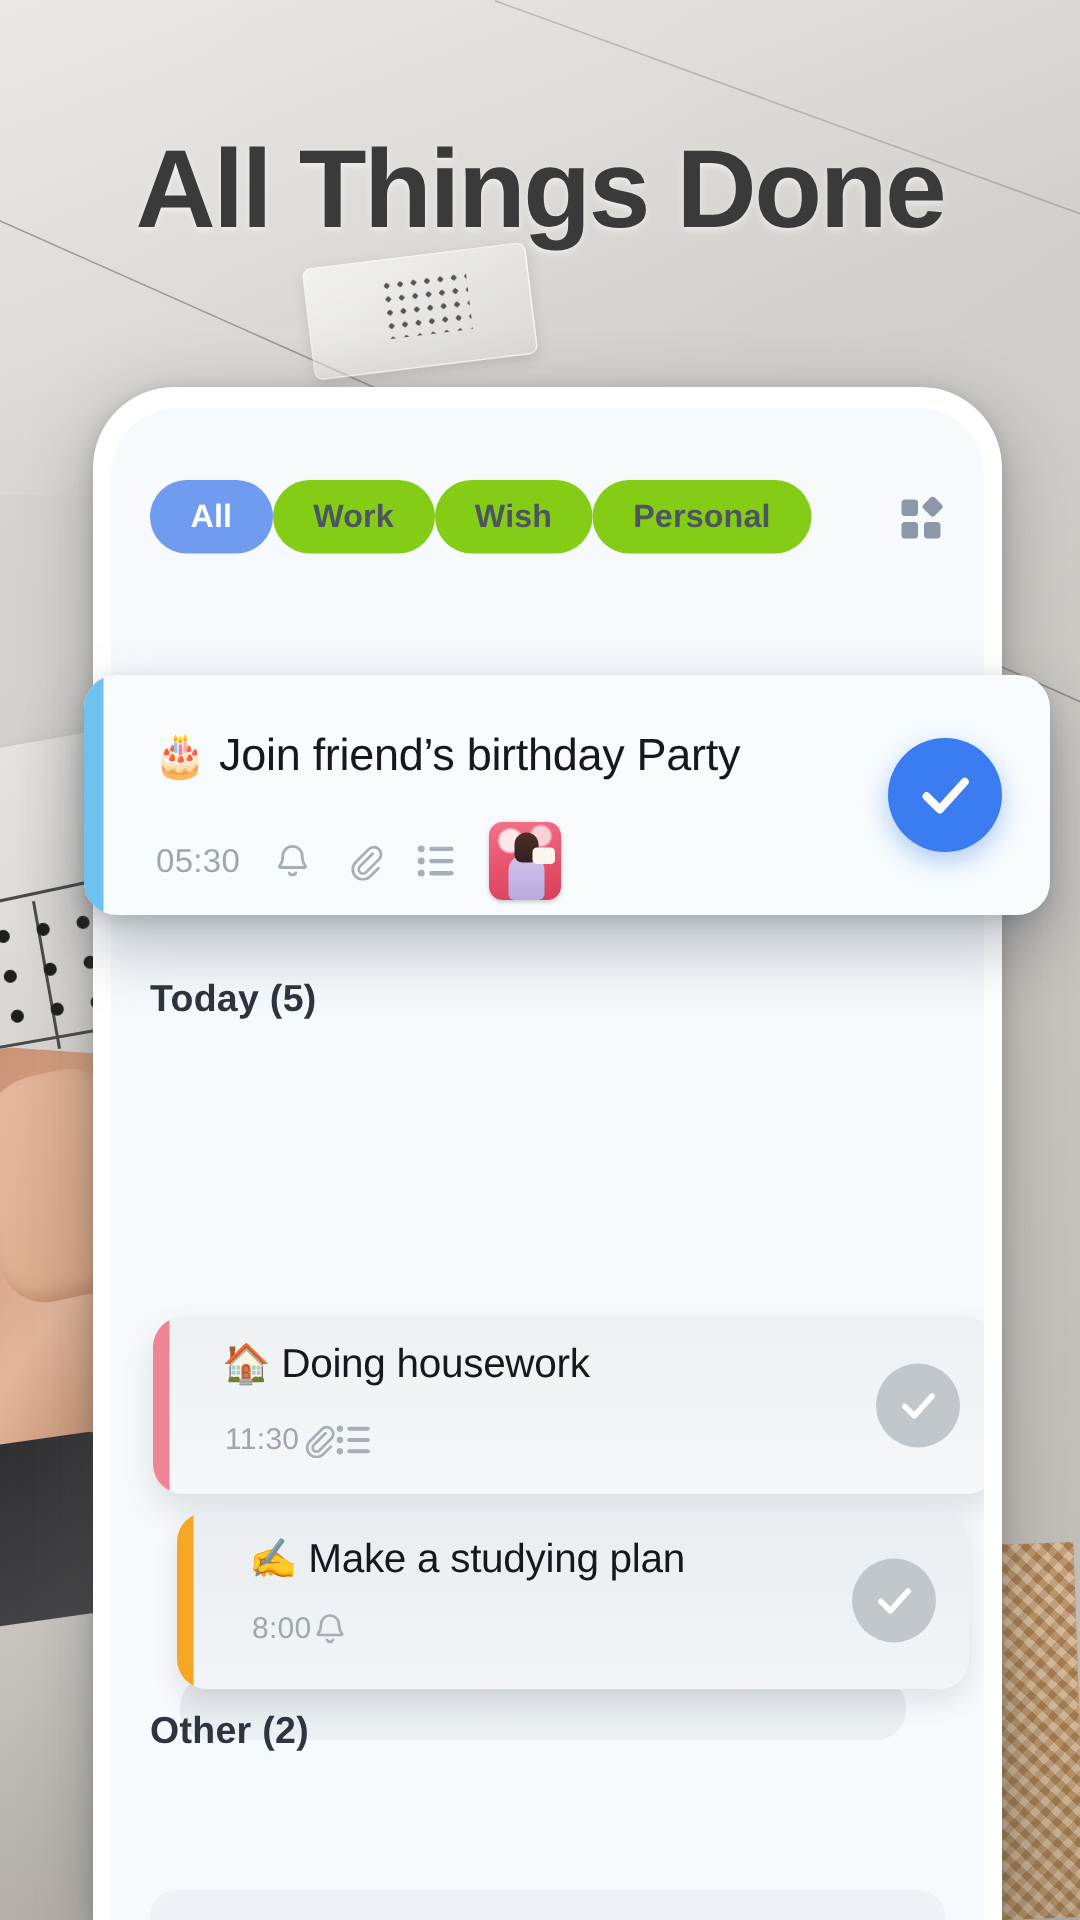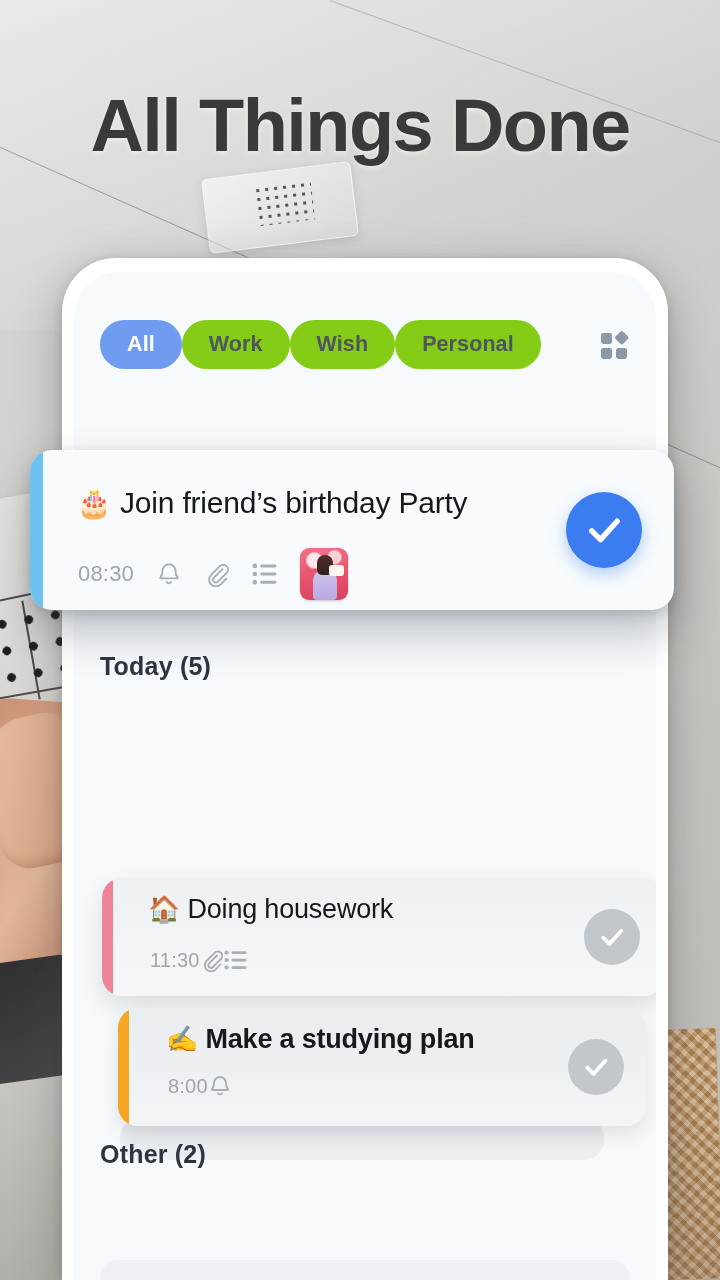--- a/index.html
+++ b/index.html
@@ -267,21 +267,21 @@
   #card-study {
     left: 44px; top: 736px;
     width: 528px; height: 118px;
     box-shadow: 0 8px 18px rgba(70,80,95,.14);
     background: linear-gradient(180deg, #e9edef, #f3f5f7);
   }
 
   
   #card-birthday {
     position: absolute;
-    left: 30px; top: 450px;
+    left: 56px; top: 450px;
     width: 644px; height: 160px;
     border-radius: 22px;
     background: #f7fbfd;
     box-shadow: 0 22px 44px rgba(40,50,65,.30), 0 4px 12px rgba(40,50,65,.16);
     overflow: hidden;
     z-index: 40;
   }
   #card-birthday .accent { width: 13px; background: #6ec2f0; }
 
   
@@ -406,21 +406,21 @@
       </div>
       <div class="check-circle" style="right:24px;top:31px;width:56px;height:56px;background:#c2c7cc;">
         <svg width="30" height="30" viewBox="0 0 24 24" fill="none" stroke="#ffffff" stroke-width="3" stroke-linecap="round" stroke-linejoin="round">
           <path d="M5 12.5 10 17.5 19.5 7"></path>
         </svg>
       </div>
     </div>
 
     <div class="task-card" id="card-study">
       <div class="accent" style="background:#f5a623;"></div>
-      <div class="task-title" style="left:48px;top:16px;font-weight:bold;">
+      <div class="task-title" style="left:48px;top:16px;">
         <span class="task-emoji">✍️</span>
         <span>Make a studying plan</span>
       </div>
       <div class="meta-row" style="left:50px;top:66px;">
         <span class="meta-time">8:00</span>
         <svg width="24" height="24" viewBox="0 0 24 24" fill="none" stroke="#a8aeb6" stroke-width="1.8" stroke-linecap="round" stroke-linejoin="round">
           <path d="M12 3a6 6 0 0 0-6 6c0 4-1.6 5.6-2 6.2-.2.4 0 .8.5.8h15c .5 0 .7-.4.5-.8-.4-.6-2-2.2-2-6.2a6 6 0 0 0-6-6z"></path>
           <path d="M10 19.3a2.2 2.2 0 0 0 4 0"></path>
         </svg>
       </div>
@@ -443,21 +443,21 @@
   </div>
 </div>
 
 <div id="card-birthday">
   <div class="accent"></div>
   <div class="task-title" style="left:46px;top:36px;font-size:30px;">
     <span class="task-emoji" style="font-size:29px;">🎂</span>
     <span>Join friend’s birthday Party</span>
   </div>
   <div class="meta-row" style="left:48px;top:98px;gap:22px;">
-    <span class="meta-time" style="font-size:22px;">08:30</span>
+    <span class="meta-time" style="font-size:22px;">05:30</span>
     <svg width="26" height="26" viewBox="0 0 24 24" fill="none" stroke="#a8aeb6" stroke-width="1.7" stroke-linecap="round" stroke-linejoin="round">
       <path d="M12 3a6 6 0 0 0-6 6c0 4-1.6 5.6-2 6.2-.2.4 0 .8.5.8h15c .5 0 .7-.4.5-.8-.4-.6-2-2.2-2-6.2a6 6 0 0 0-6-6z"></path>
       <path d="M10 19.3a2.2 2.2 0 0 0 4 0"></path>
     </svg>
     <svg width="26" height="26" viewBox="0 0 24 24" fill="none" stroke="#a8aeb6" stroke-width="1.7" stroke-linecap="round">
       <path d="M17 7.5 9.2 15.3a2.6 2.6 0 0 0 3.7 3.7l8-8a4.4 4.4 0 0 0-6.3-6.2l-8 8a6.2 6.2 0 0 0 8.8 8.8l5.2-5.2"></path>
     </svg>
     <svg width="26" height="24" viewBox="0 0 24 22">
       <circle cx="2.6" cy="3.5" r="2.1" fill="#a8aeb6"></circle>
       <circle cx="2.6" cy="11" r="2.1" fill="#a8aeb6"></circle>

